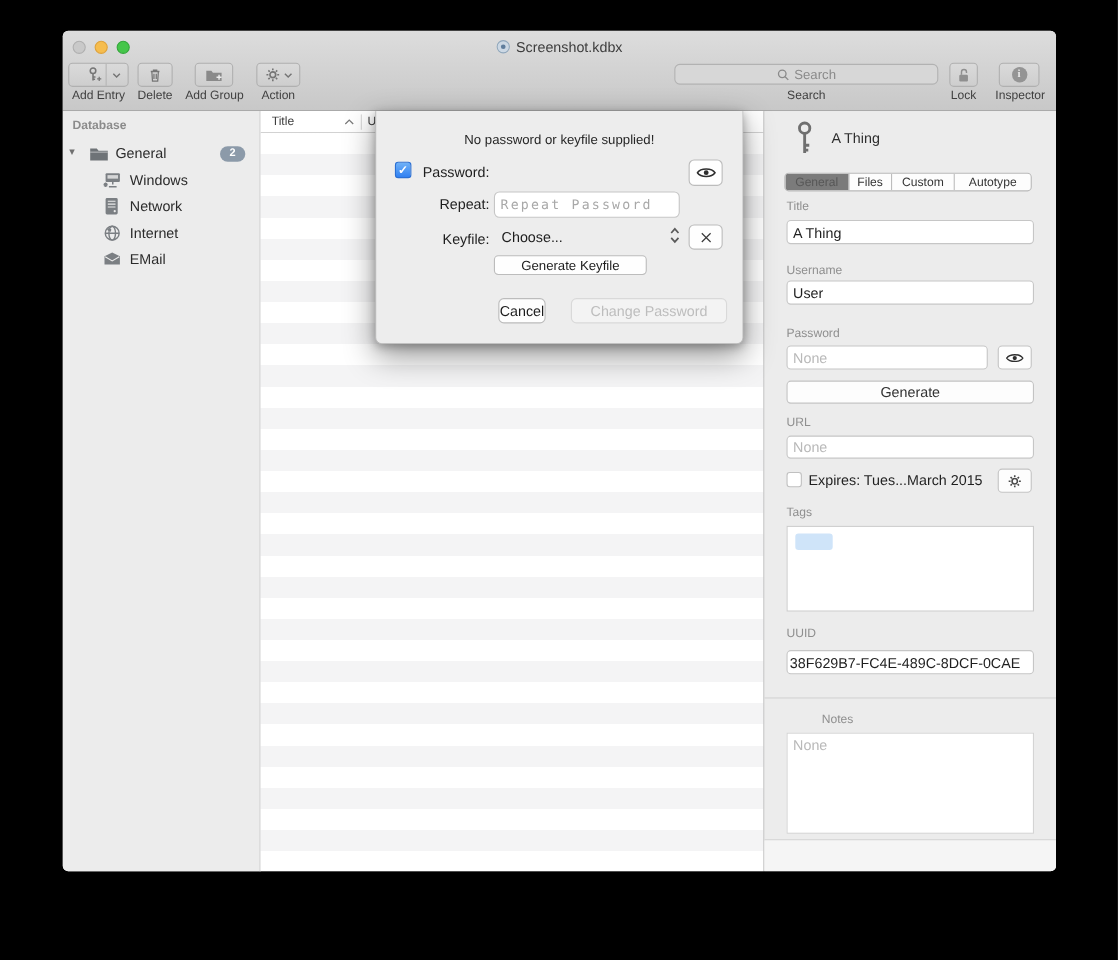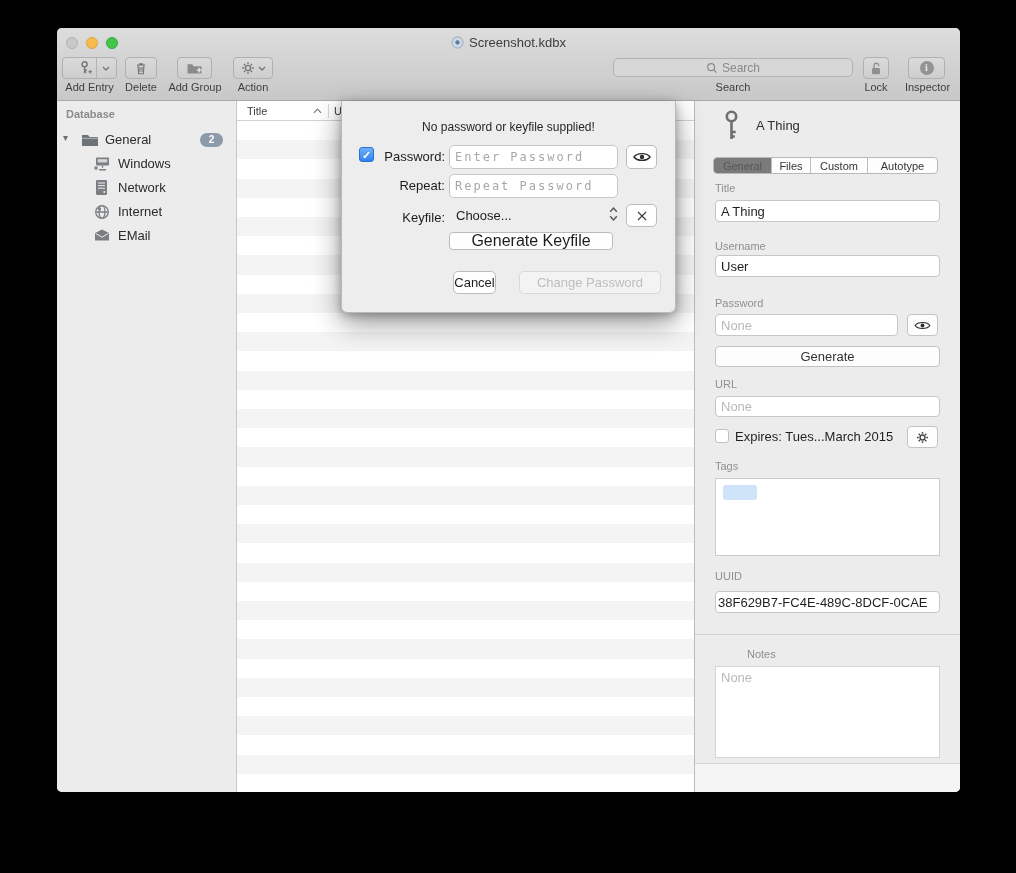--- a/index.html
+++ b/index.html
@@ -325,21 +325,20 @@
       <div class="footer"></div>
     </div>
 
     <div class="sheet">
       <div style="position:absolute; left:0; top:19px; width:100%; text-align:center; font-size:12px; color:#262626;">No password or keyfile supplied!</div>
 
       <div class="checkbox checked" style="left:17px; top:46px; width:15px; height:15px;">
         <span>✓</span>
       </div>
       <span class="sheet-label" style="top:48px;">Password:</span>
-      <input class="field mono-field" style="left: 107px; top: 44px; width: 169px; height: 24px;" placeholder="Enter Password">
       <div class="sheet-btn" style="left:284px; top:44px; width:31px; height:24px;">
         <span>
           <svg width="18" height="12" viewBox="0 0 18 12">
               <path d="M1 6 C4 1.5 14 1.5 17 6 C14 10.5 4 10.5 1 6 Z" fill="none" stroke="#2e2e2e" stroke-width="1.4"></path>
               <circle cx="9" cy="6" r="2.2" fill="#2e2e2e"></circle>
             </svg>
         </span>
       </div>
 
       <span class="sheet-label" style="top:77px;">Repeat:</span>
@@ -353,20 +352,20 @@
           </svg>
       </span>
       <div class="sheet-btn" style="left:284px; top:103px; width:31px; height:23px;">
         <span>
           <svg width="12" height="12" viewBox="0 0 12 12">
               <path d="M2 2 L10 10 M10 2 L2 10" stroke="#3c3c3c" stroke-width="1.1" fill="none"></path>
             </svg>
         </span>
       </div>
 
-      <div class="sheet-btn" style="left:107px; top:131px; width:164px; height:18px; font-size:16px; border-radius:4px;">Generate Keyfile</div>
+      <div class="sheet-btn" style="left:107px; top:131px; width:139px; height:18px; font-size:12px; border-radius:4px;">Generate Keyfile</div>
 
       <div class="sheet-btn" style="left:111px; top:170px; width:43px; height:23px;">Cancel</div>
       <div class="sheet-btn disabled" style="left:177px; top:170px; width:142px; height:23px;">Change Password</div>
     </div>
 
   </div>
 </div>
 
 </body></html>

